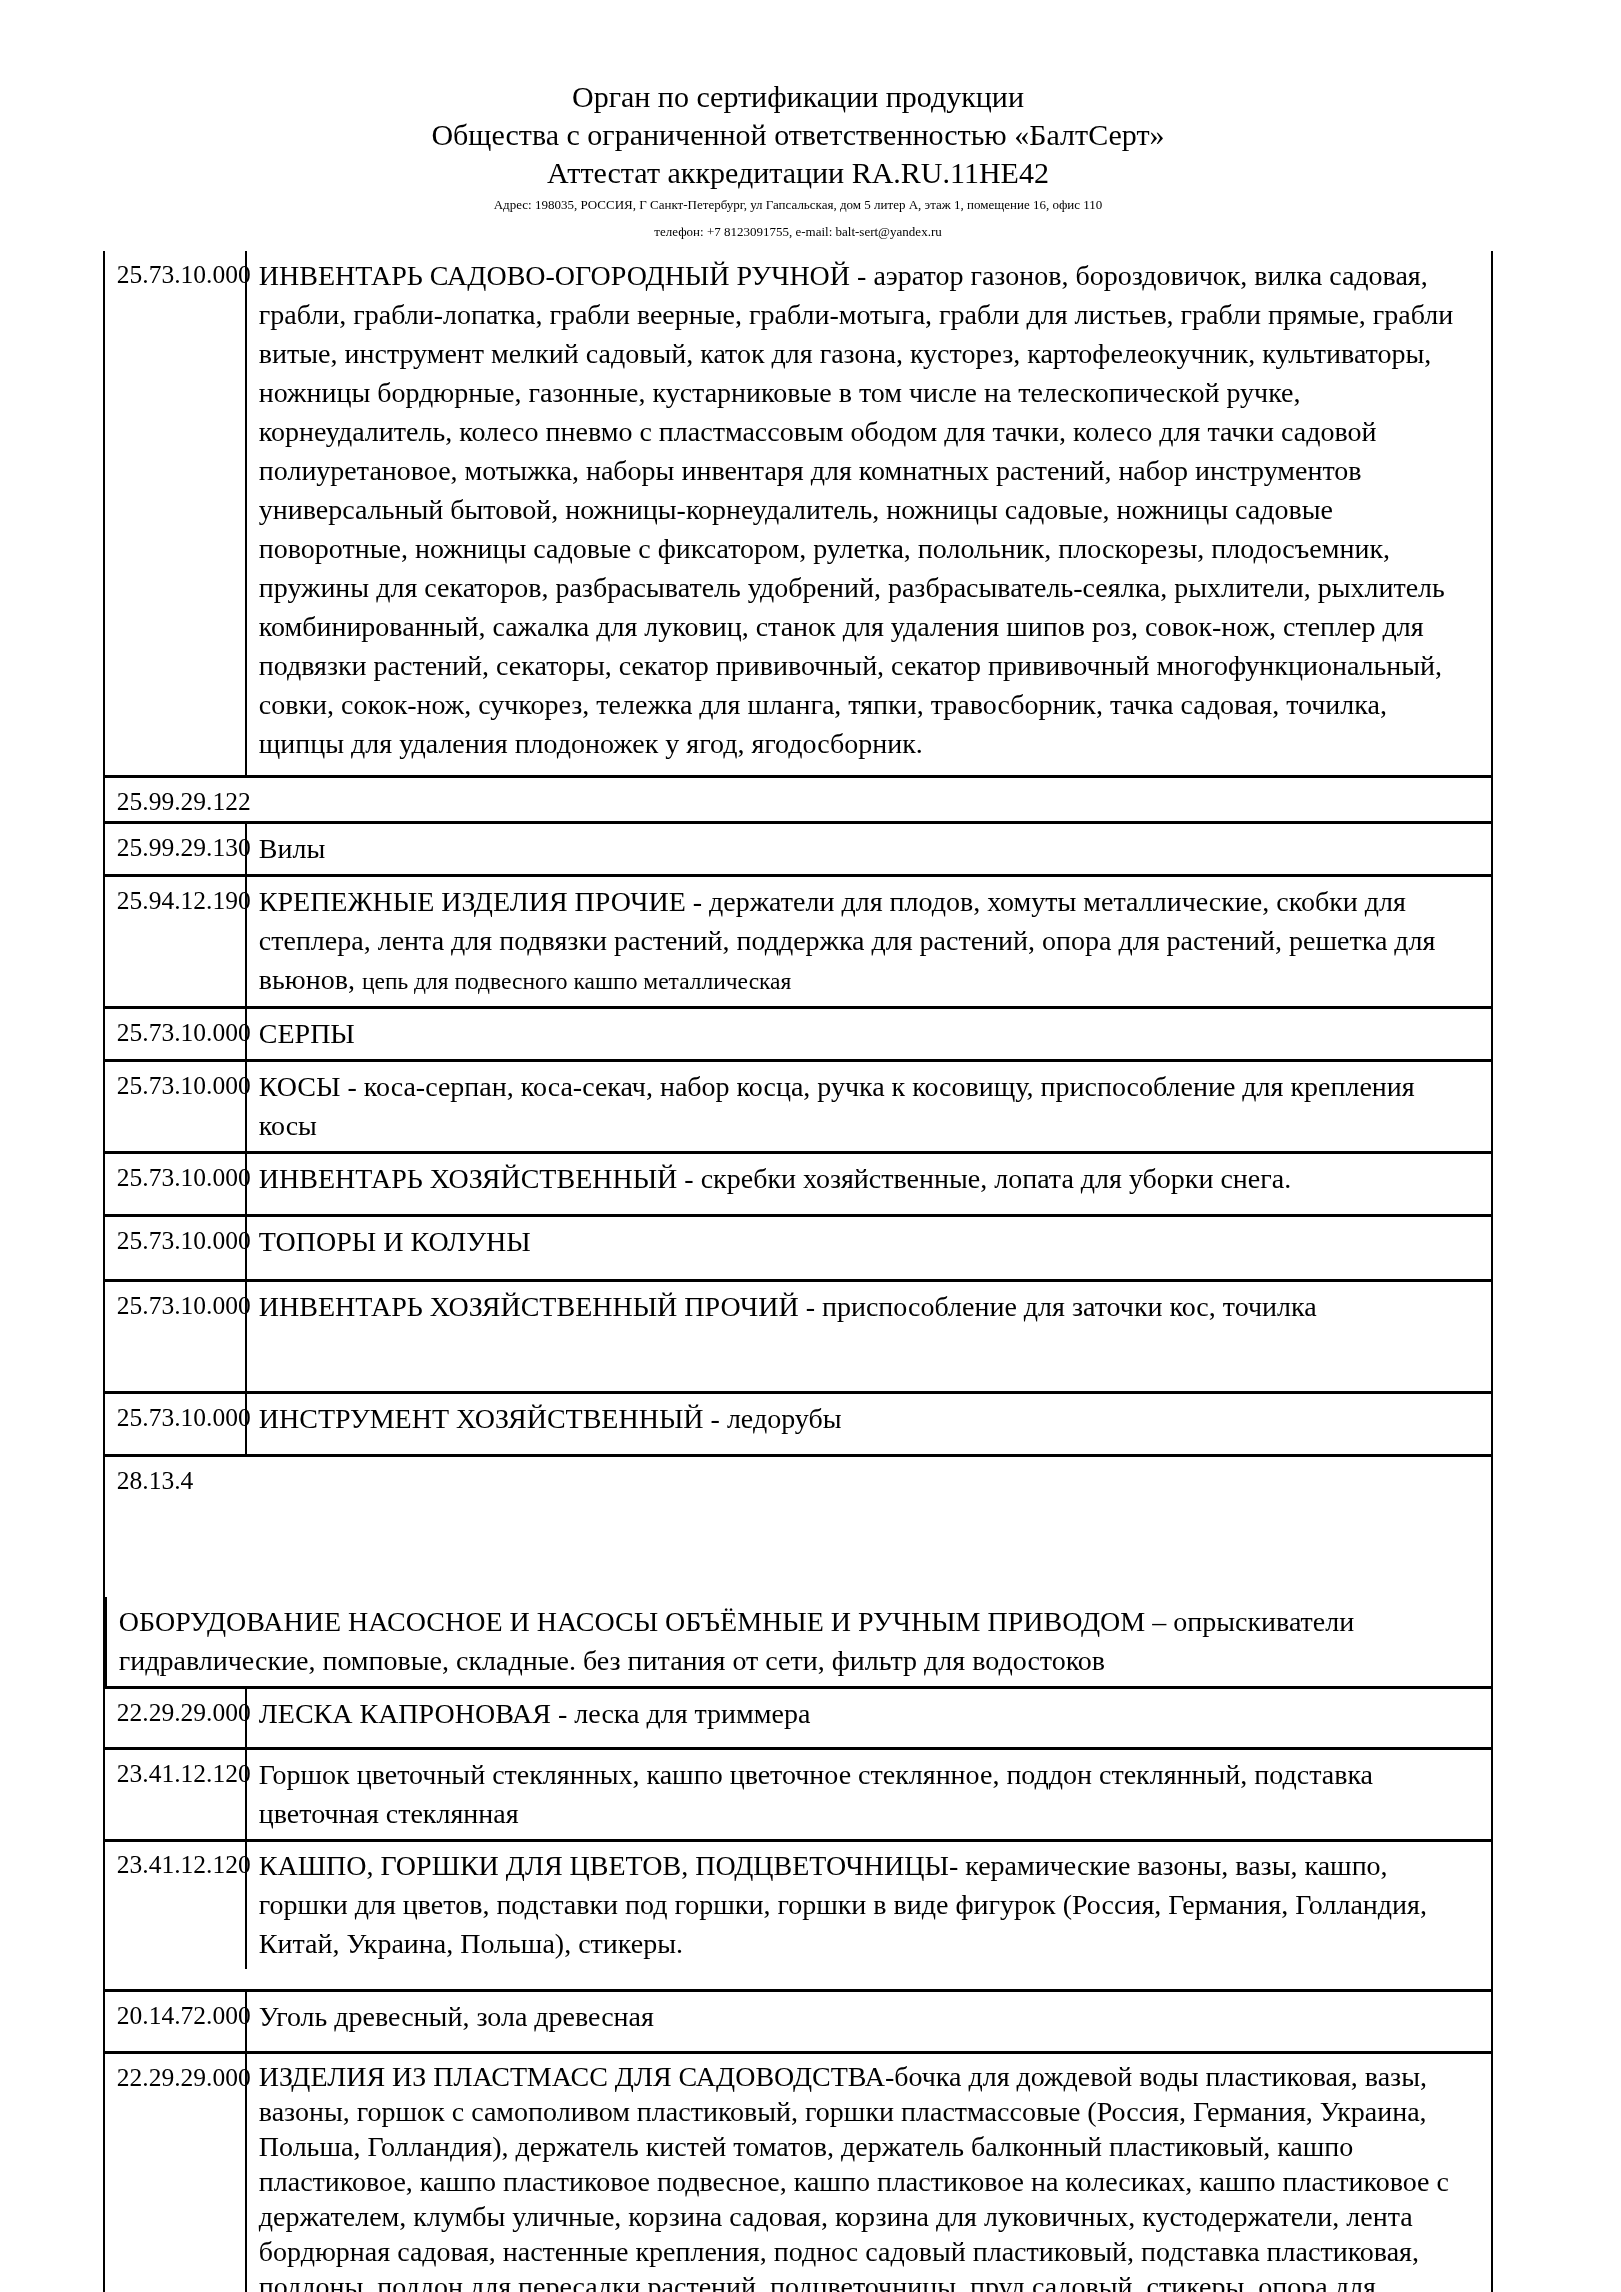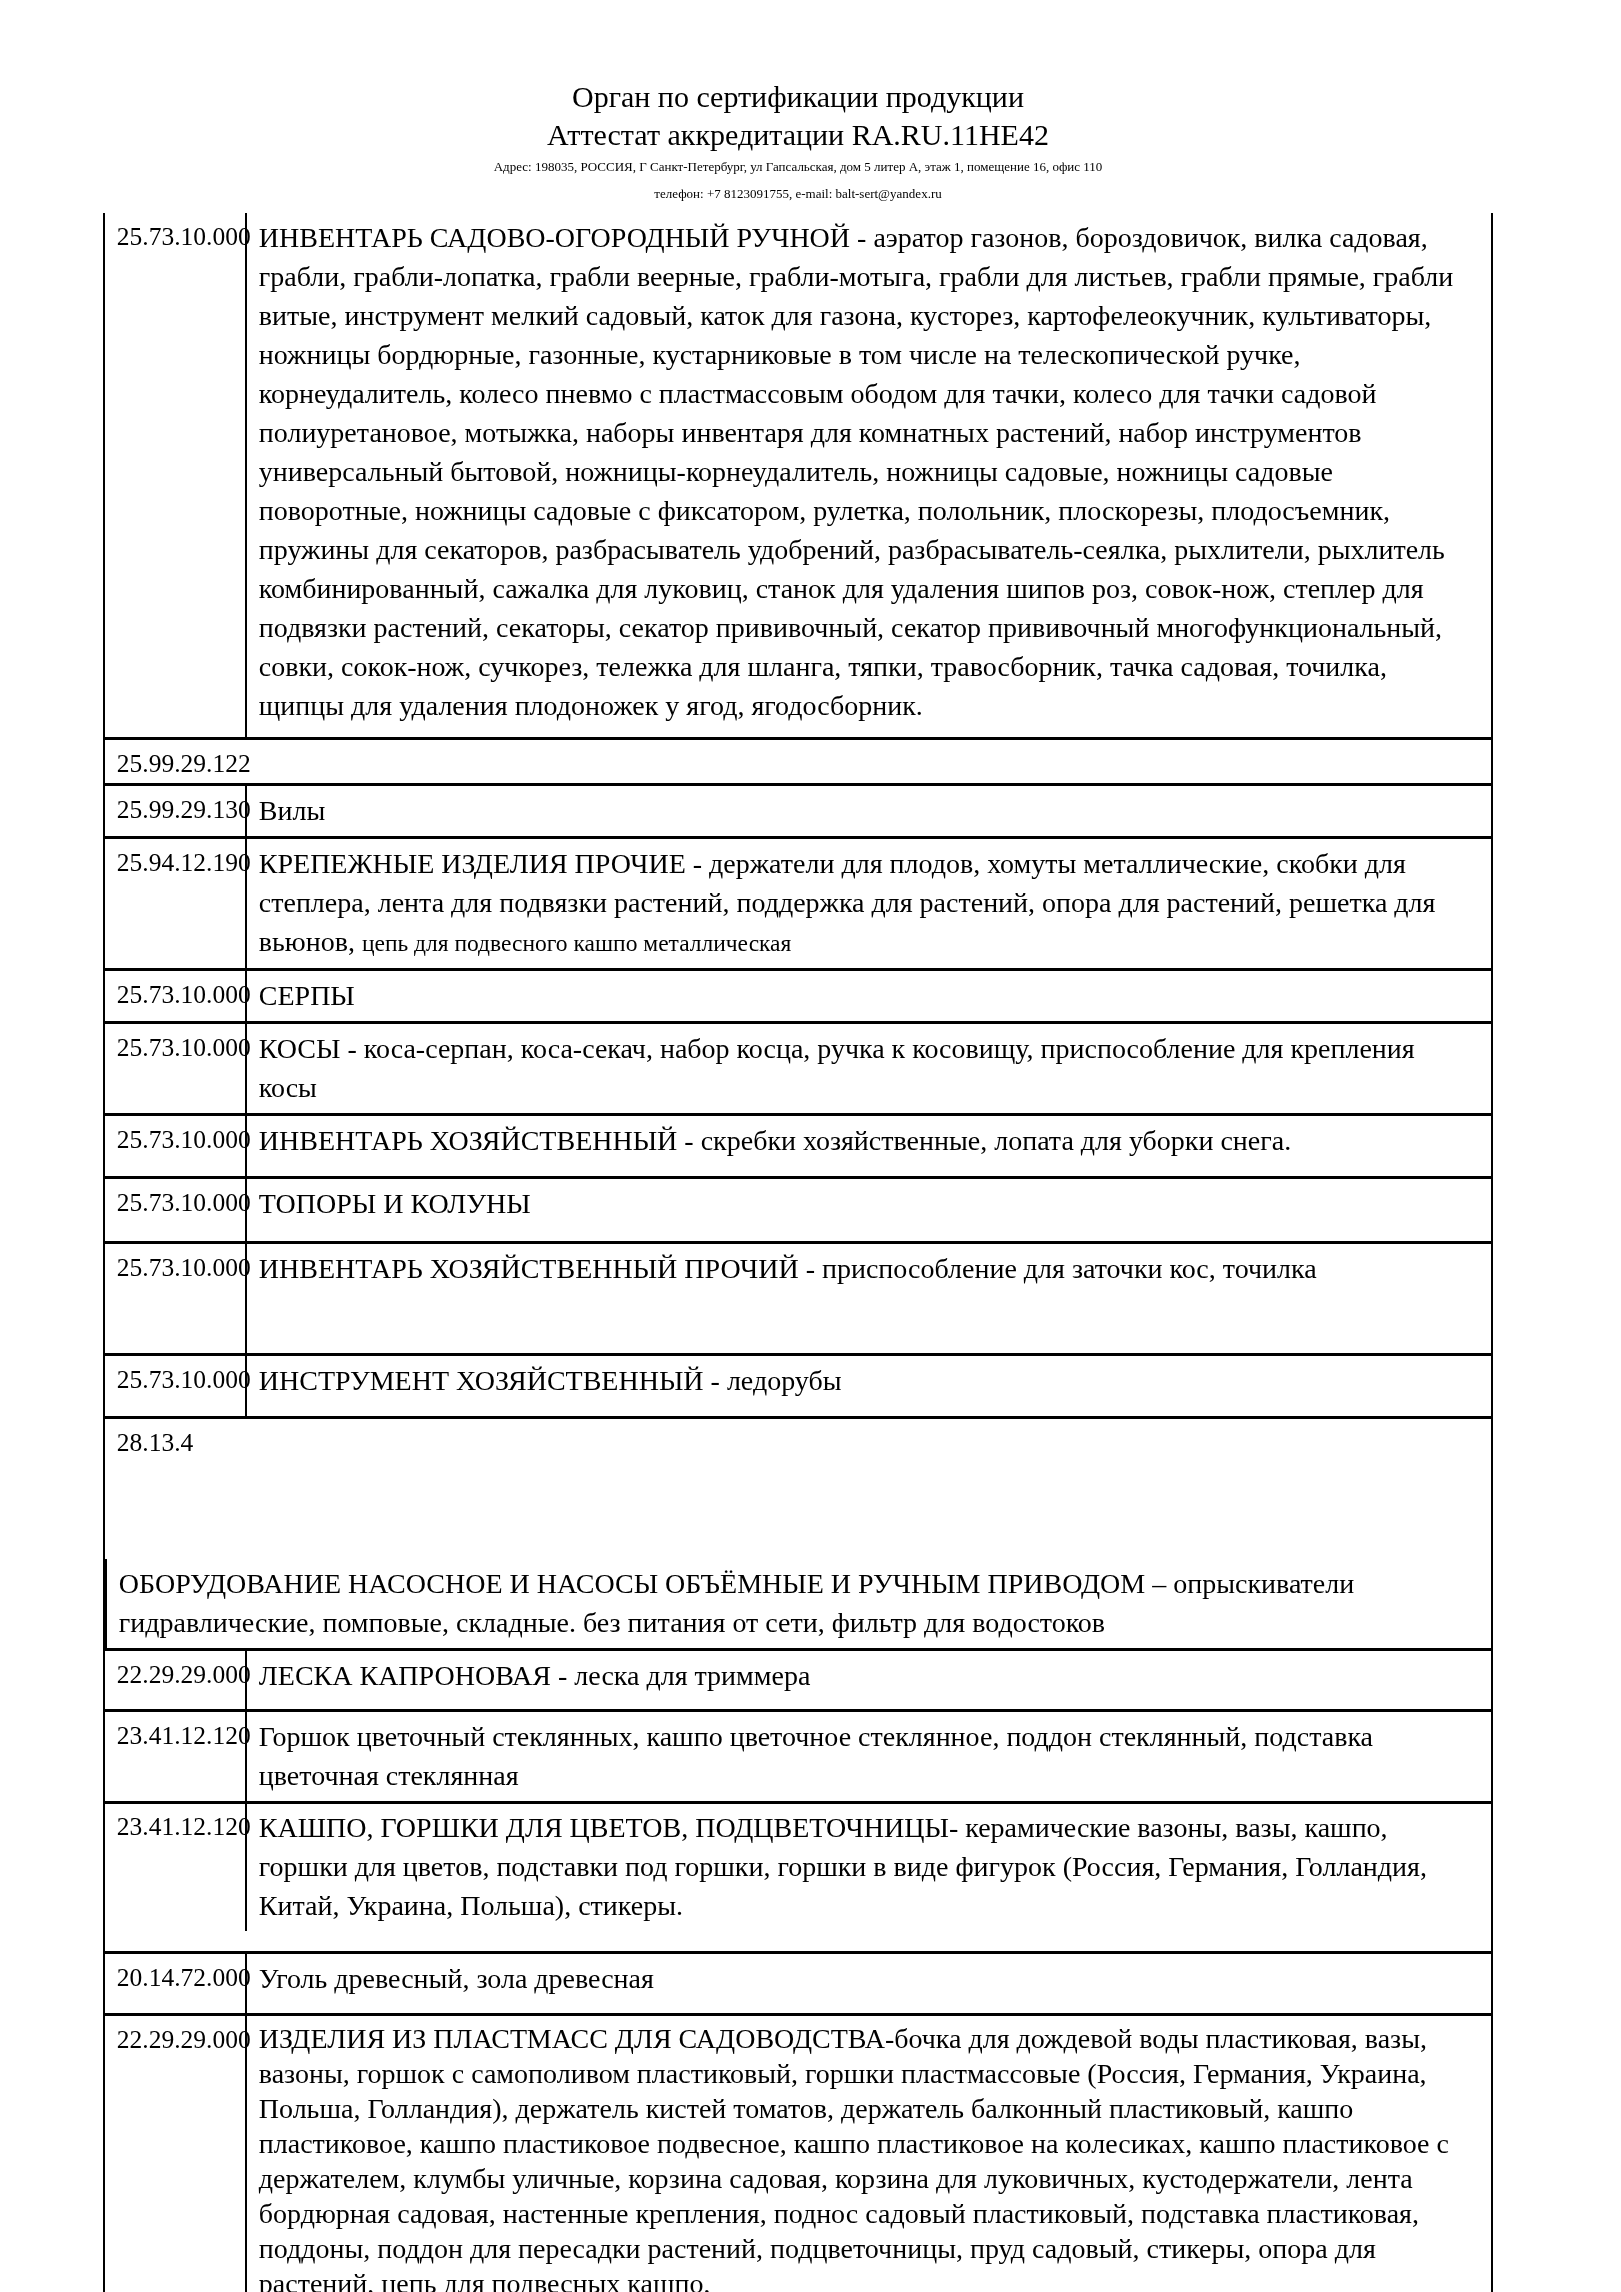--- a/index.html
+++ b/index.html
@@ -82,20 +82,21 @@
   .r16 { min-height: 309px; }
   .r16 .desc-cell { line-height: 35px; }
 </style>
 </head>
 <body>
 
 <div class="page">
 
   <div class="doc-header">
     <div class="h-big">Орган по сертификации продукции</div>
+    <div class="h-big">Общества с ограниченной ответственностью «БалтСерт»</div>
     <div class="h-big">Аттестат аккредитации RA.RU.11HE42</div>
     <div class="h-small">Адрес: 198035, РОССИЯ, Г Санкт-Петербург, ул Гапсальская, дом 5 литер А, этаж 1, помещение 16, офис 110</div>
     <div class="h-small">телефон: +7 8123091755, e-mail: balt-sert@yandex.ru</div>
   </div>
 
   <div class="cert-table">
 
     <div class="t-row r1">
       <div class="code-cell">25.73.10.000</div>
       <div class="desc-cell"><span>ИНВЕНТАРЬ САДОВО-ОГОРОДНЫЙ РУЧНОЙ - </span><span>аэратор газонов, бороздовичок, вилка садовая, грабли, грабли-лопатка, грабли веерные, грабли-мотыга, грабли для листьев, грабли прямые, грабли витые, инструмент мелкий садовый, каток для газона, кусторез, картофелеокучник, культиваторы, ножницы бордюрные, газонные, кустарниковые в том числе на телескопической ручке, корнеудалитель, колесо пневмо с пластмассовым ободом для тачки, колесо  для тачки садовой полиуретановое, мотыжка, наборы инвентаря для комнатных растений, набор инструментов универсальный бытовой, ножницы-корнеудалитель, ножницы садовые, ножницы садовые поворотные, ножницы садовые с фиксатором, рулетка, полольник, плоскорезы, плодосъемник, пружины для секаторов, разбрасыватель удобрений, разбрасыватель-сеялка, рыхлители, рыхлитель комбинированный, сажалка для луковиц, станок для удаления шипов роз, совок-нож, степлер для подвязки растений, секаторы, секатор прививочный, секатор прививочный многофункциональный, совки, сокок-нож, сучкорез, тележка для шланга, тяпки, травосборник, тачка садовая, точилка, щипцы для удаления плодоножек у ягод, ягодосборник.</span></div>

